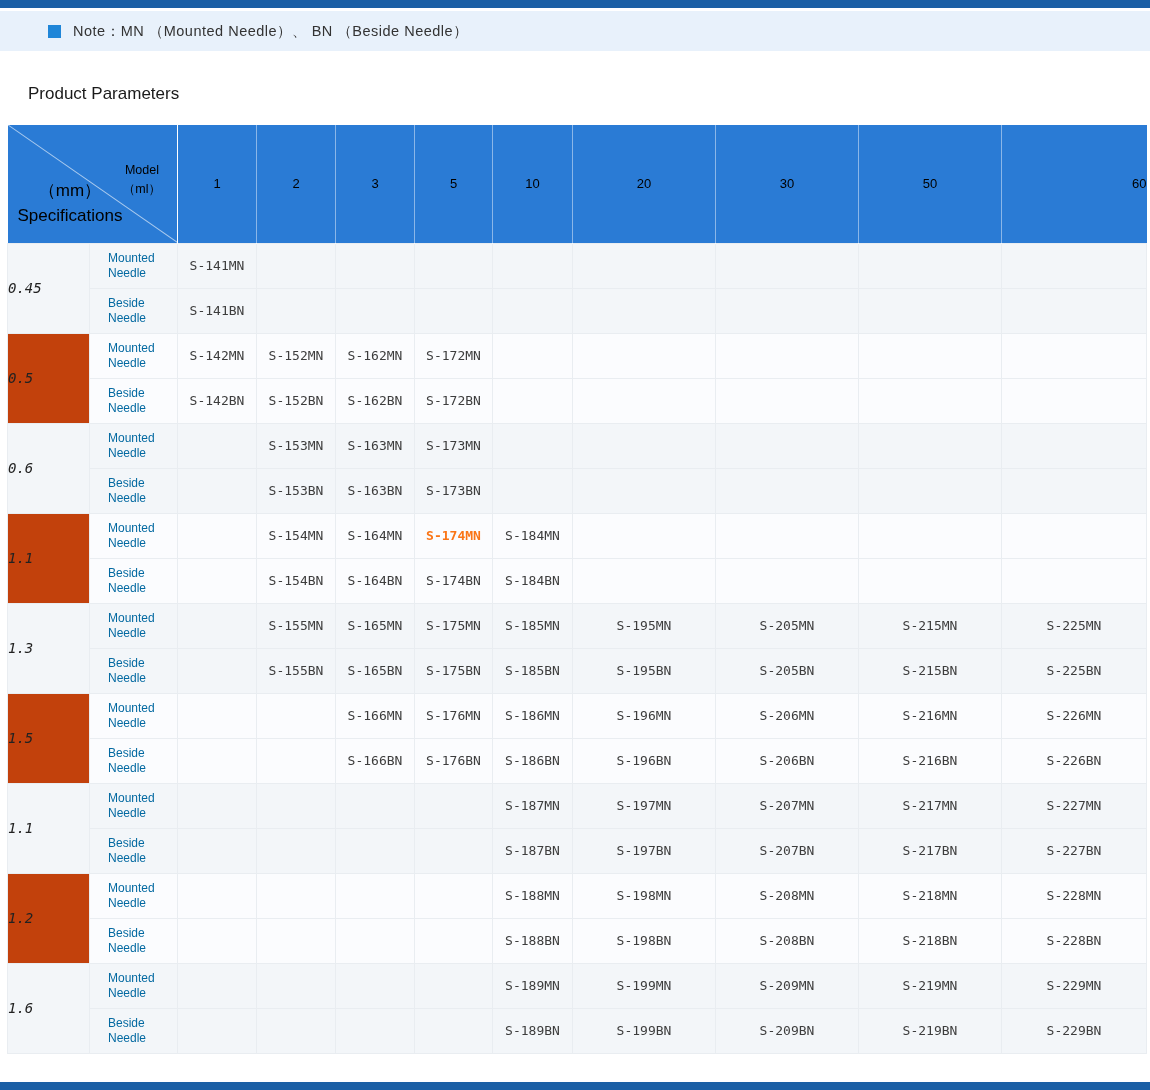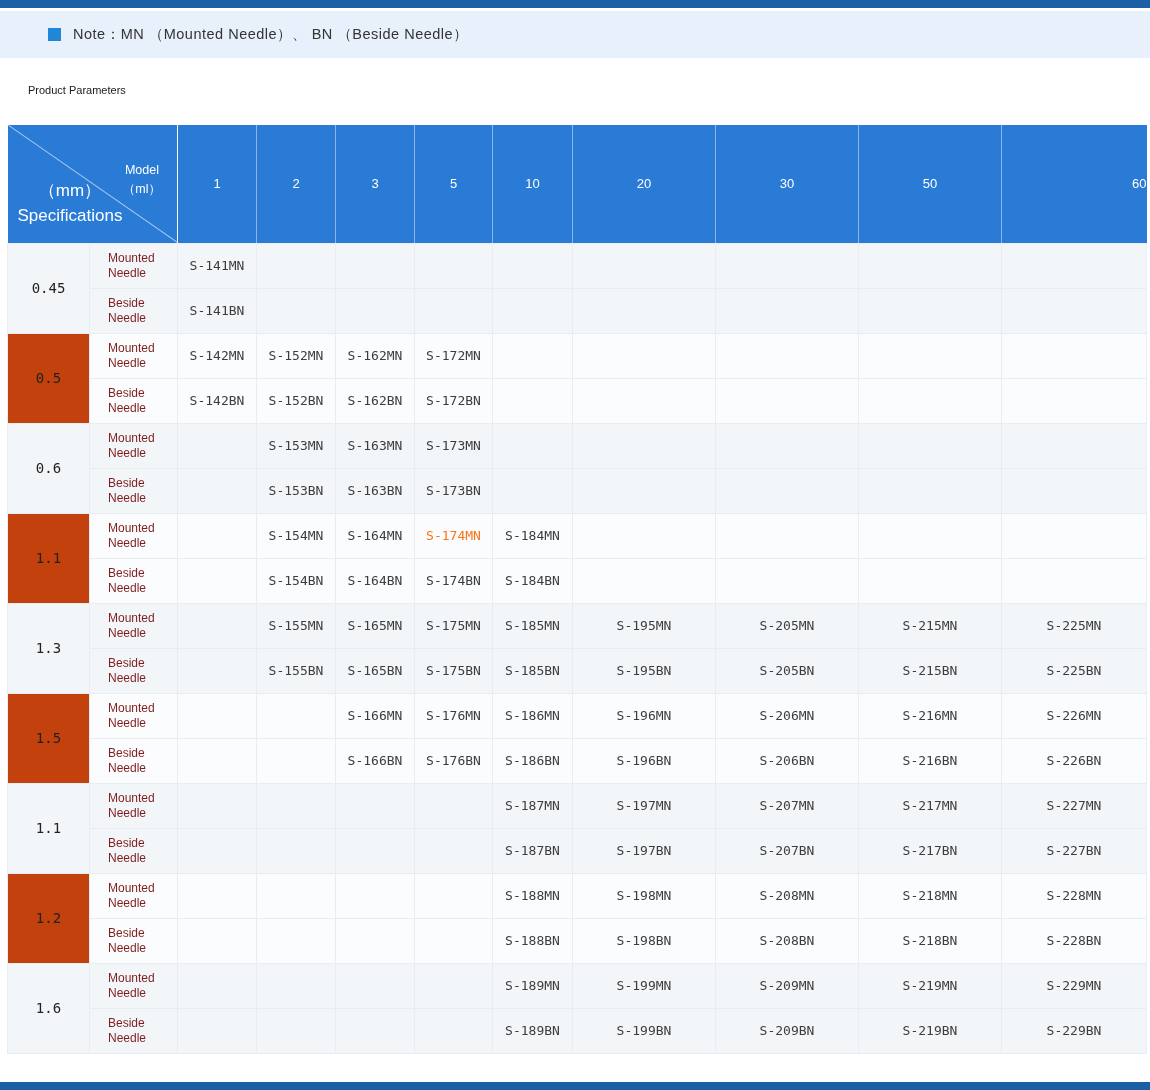--- a/index.html
+++ b/index.html
@@ -2,53 +2,53 @@
 <html><head>
 <meta charset="utf-8">
 <style>
   * { margin: 0; padding: 0; box-sizing: border-box; }
   html, body { width: 1150px; height: 1090px; background: #ffffff; position: relative; overflow: hidden;
     font-family: "Liberation Sans", sans-serif; }
 
   .top-bar { position: absolute; top: 0; left: 0; width: 1150px; height: 8px; background: #1b5fa5; }
   .footer-bar { position: absolute; top: 1082px; left: 0; width: 1150px; height: 8px; background: #1b5fa5; }
 
-  .note-band { position: absolute; top: 11px; left: 0; width: 1150px; height: 47px;
+  .note-band { position: absolute; top: 11px; left: 0; width: 1150px; height: 40px;
     background: #e8f1fb; display: flex; align-items: center; padding-left: 48px; }
   .note-square { display: inline-block; width: 13px; height: 13px; background: #1f86d8; margin-right: 12px; flex: 0 0 auto; }
   .note-text { font-size: 14.5px; color: #333333; letter-spacing: 0.5px; }
 
-  .page-title { position: absolute; top: 84px; left: 28px; font-size: 11px; font-weight: normal; color: #1a1a1a; }
+  .page-title { position: absolute; top: 84px; left: 28px; font-size: 17px; font-weight: normal; color: #1a1a1a; }
 
   .params-table { position: absolute; top: 125px; left: 7px; width: 1139px;
     border-collapse: collapse; table-layout: fixed; }
 
   .params-table thead tr { height: 118px; }
-  .params-table thead th { background: #2a7bd5; color: #ffffff; font-size: 13px; font-weight: normal;
+  .params-table thead th { background: #2a7bd5; color: #000000; font-size: 13px; font-weight: normal;
     text-align: center; vertical-align: middle; border-right: 1px solid rgba(255,255,255,0.45); margin-left: 43px; }
   .params-table thead th:last-child { border-right: none; text-align: right; }
 
   .corner-cell { position: relative; padding: 0; }
   .corner-cell svg.diag { position: absolute; top: 0; left: 0; width: 100%; height: 100%; display: block; }
   .corner-model { position: absolute; top: 36px; right: 16px; text-align: center; line-height: 1.55; font-size: 12.5px; }
   .corner-spec  { position: absolute; bottom: 14px; left: 10px; text-align: center; line-height: 1.45; font-size: 17px; }
 
   .params-table tbody tr { height: 45px; }
   .params-table tbody td, .params-table tbody th { border: 1px solid #e9edf1; vertical-align: middle; }
   tr.grp-a { background: #f3f6f9; }
   tr.grp-b { background: #fbfcfe; }
   tr.grp-a .spec-cell { background: #f3f6f9; }
   tr.grp-b .spec-cell { background: #c2410c; }
 
-  .spec-cell { text-align: center; font-family: "DejaVu Sans Mono", monospace; font-size: 14px;
-    font-weight: normal; color: #222222; }
-  .needle-label { text-align: left; padding-left: 18px; font-size: 12px; line-height: 1.25; color: #7f1d1d; width: 88px; }
+  .spec-cell { text-align: left; font-family: "DejaVu Sans Mono", monospace; font-size: 14px;
+    font-weight: normal; color: #222222; font-style: italic; }
+  .needle-label { text-align: left; padding-left: 18px; font-size: 12px; line-height: 1.25; color: #0369a1; width: 88px; }
   .needle-label .lbl { display: block; width: 58px; }
   .value-cell { text-align: center; font-family: "DejaVu Sans Mono", monospace; font-size: 13px; color: #3d3d3d; }
-  .value-cell.highlight { color: #fa7516; font-weight: normal; }
+  .value-cell.highlight { color: #fa7516; font-weight: bold; }
 </style>
 </head>
 <body>
 
 <div class="top-bar"></div>
 
 <div class="note-band">
   <span class="note-square"></span>
   <span class="note-text">Note：MN （Mounted Needle）、 BN （Beside Needle）</span>
 </div>

